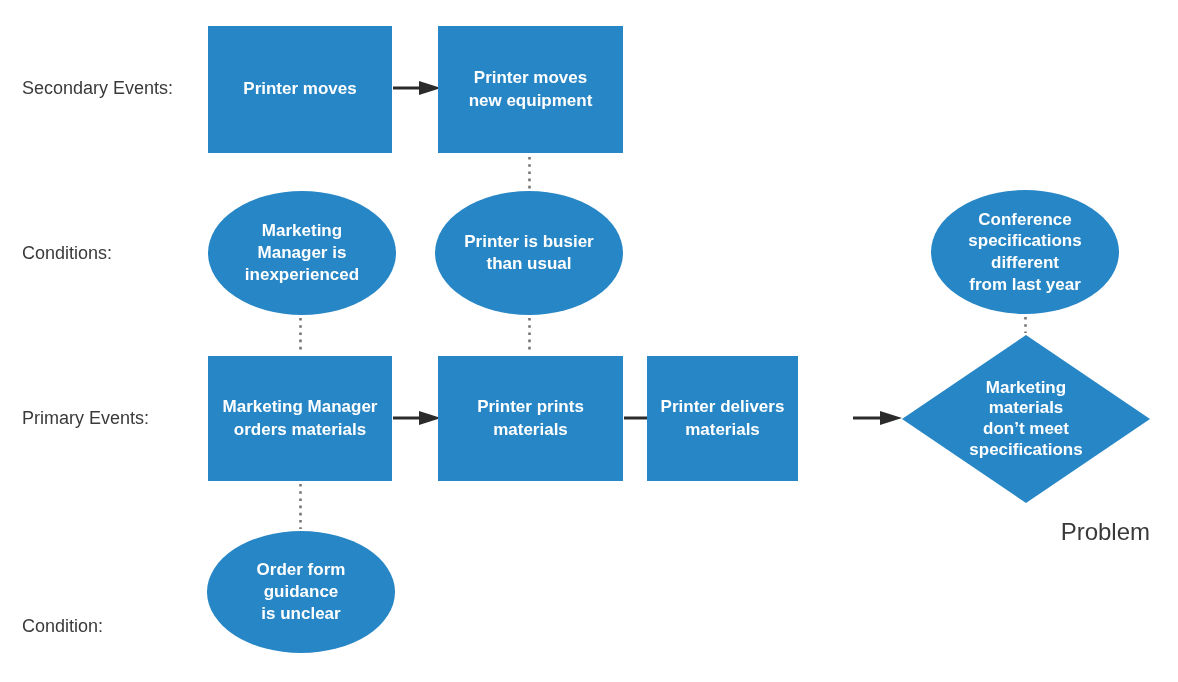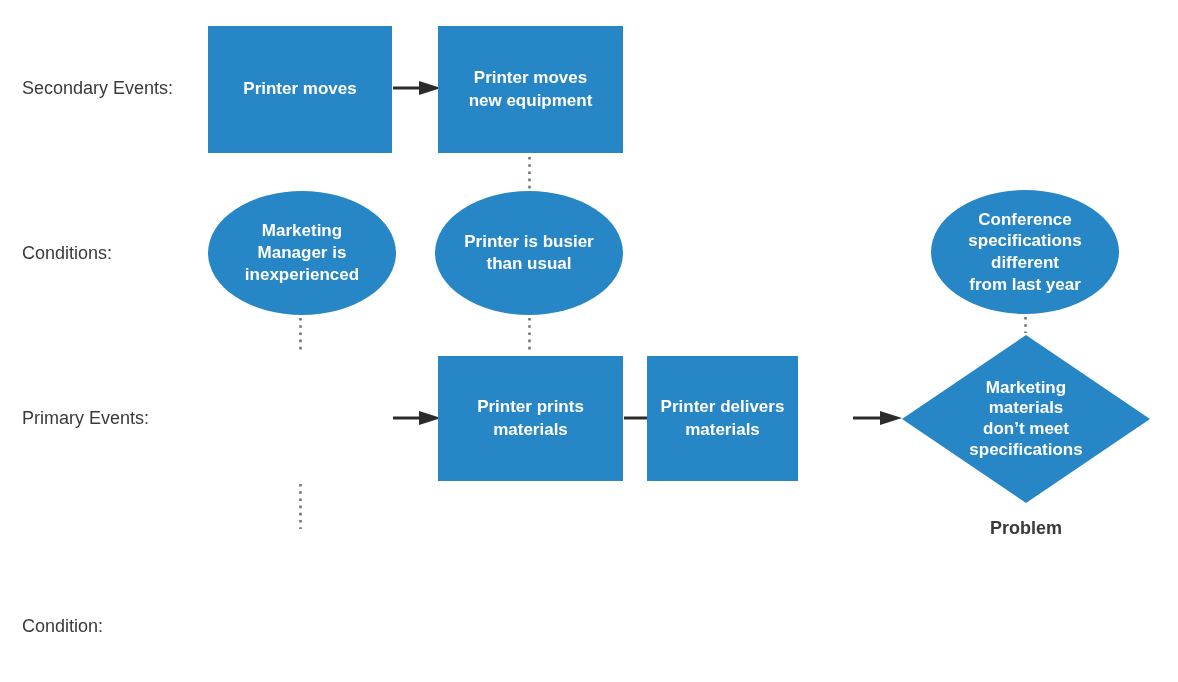--- a/index.html
+++ b/index.html
@@ -53,23 +53,23 @@
     white-space: pre-line;
   }
   .node.ellipse { border-radius: 50%; }
   .node.ellipse .node-text { line-height: 1.28; }
   .node.diamond {
     clip-path: polygon(50% 0%, 100% 50%, 50% 100%, 0% 50%);
   }
   .caption {
     position: absolute;
     color: var(--row-label-text, #3a3a3a);
-    font-size: 18px;
-    font-weight: 700;
-    text-align: center;
+    font-size: 24px;
+    font-weight: 400;
+    text-align: right;
   }
 </style>
 </head>
 <body>
 
 <div class="canvas">
 
   <svg class="connectors" viewBox="0 0 1178 682">
 
     <g class="arrow">
@@ -128,30 +128,39 @@
     <span class="node-text">Printer is busier
 than usual</span>
   </div>
   <div class="node ellipse" style="left:931px;top:190px;width:188px;height:124px">
     <span class="node-text">Conference
 specifications
 different
 from last year</span>
   </div>
 
+  <div class="node rect" style="left:208px;top:356px;width:184px;height:125px">
+    <span class="node-text">Marketing Manager
+orders materials</span>
+  </div>
   <div class="node rect" style="left:438px;top:356px;width:185px;height:125px">
     <span class="node-text">Printer prints
 materials</span>
   </div>
   <div class="node rect" style="left:647px;top:356px;width:151px;height:125px">
     <span class="node-text">Printer delivers
 materials</span>
   </div>
   <div class="node diamond" style="left:902px;top:335px;width:248px;height:168px">
     <span class="node-text" style="line-height:1.22">Marketing
 materials
 don’t meet
 specifications</span>
   </div>
   <div class="caption" style="left:902px;top:518px;width:248px">Problem</div>
 
+  <div class="node ellipse" style="left:207px;top:531px;width:188px;height:122px">
+    <span class="node-text">Order form
+guidance
+is unclear</span>
+  </div>
 
 </div>
 
 </body></html>

